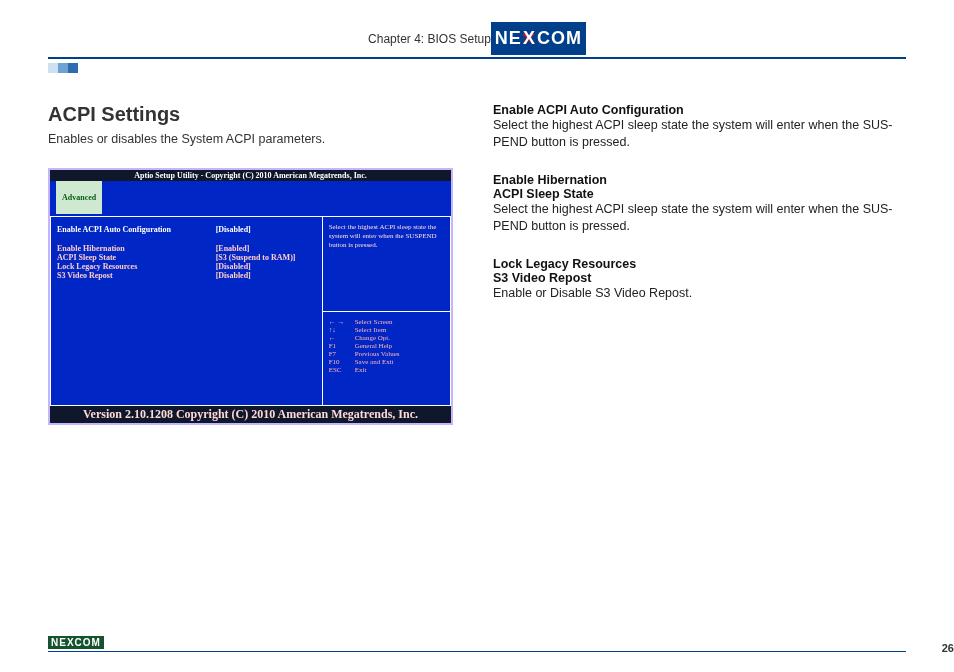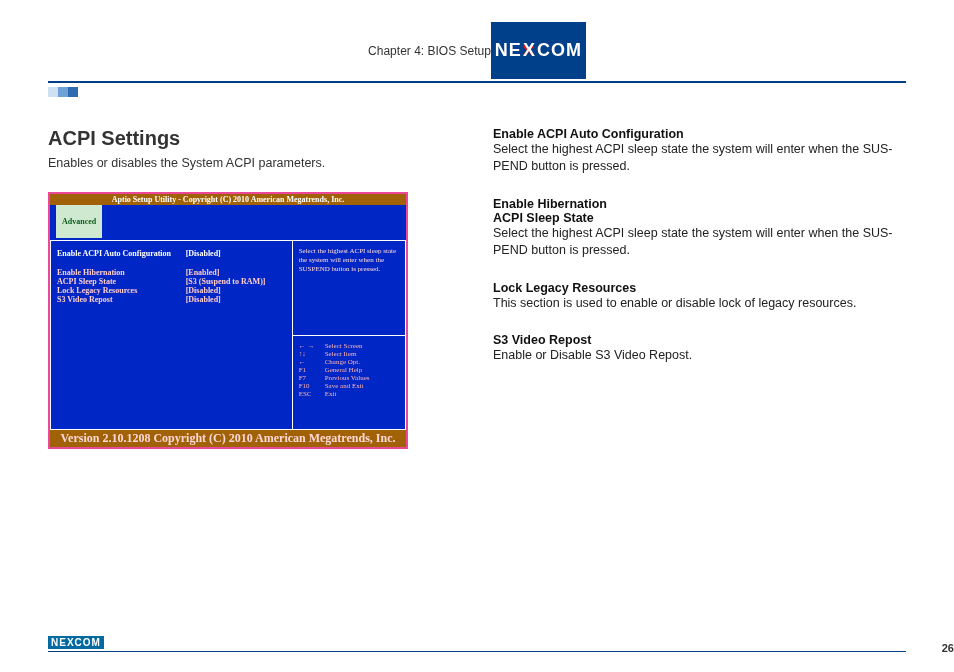--- a/index.html
+++ b/index.html
@@ -9,21 +9,21 @@
     background: #fff; color: #222;
     position: relative;
     padding: 22px 48px 0 48px;
   }
   
   .hdr { display: flex; justify-content: center; align-items: center; }
   .chapter { font-size: 12px; color: #333; }
   .logo { display: flex; align-items: center; }
   .logo-box {
     background: #003f8a; color: #fff; font-weight: 900;
-    font-size: 18px; letter-spacing: 1px; padding: 18px 4px;
+    font-size: 18px; letter-spacing: 1px; padding: 6px 4px;
     display: inline-flex; align-items: center;
   }
   .logo-x { color: #fff; position: relative; padding: 0 1px;}
   .logo-x::before {
     content: "✕"; color: #d11; font-weight: 900; position: absolute;
     left: -1px; top: 0; font-size: 18px;
   }
   .logo-x span { position: relative; }
   .hdr-rule { height: 2px; background: #003f8a; margin-top: 2px; }
   .squares { display: flex; gap: 0; margin-top: 4px; }
@@ -37,21 +37,21 @@
   .col { flex: 1 1 0; }
 
   h1.title { font-size: 20px; font-weight: 700; color: #333; margin-bottom: 6px; }
   .subtitle { font-size: 12.5px; color: #333; margin-bottom: 22px; }
 
   .sect-h { font-size: 12.5px; font-weight: 700; color: #111; margin-top: 0; }
   .sect-p { font-size: 12.5px; color: #222; margin-bottom: 22px; line-height: 1.35; }
 
   
   .bios {
-    border: 2px solid #ec4899; background: #a16207; width: 360px;
+    border: 2px solid #c4b5fd; background: #0f172a; width: 405px;
     font-family: "Times New Roman", Times, serif; font-size: 8px;
     color: #fff;
   }
   .bios-title { text-align: center; font-weight: 700; padding: 1px 0; font-size: 8px; }
   .bios-tab-row { background: #0026c5; padding: 0 6px 2px 6px; }
   .bios-tab {
     display: inline-block; background: #cfe9d1; color: #0a5a18;
     font-weight: 700; padding: 12px 6px; font-size: 8px;
   }
   .bios-body { display: flex; background: #0026c5; }
@@ -85,21 +85,21 @@
   .legend-k { width: 26px; color: #ffb3b3; }
   .legend-v { color: #ffb3b3; }
 
   
   .pg-footer {
     position: absolute; left: 48px; right: 48px; bottom: 18px;
   }
   .foot-rule { height: 1px; background: #003f8a; margin-bottom: 2px; }
   .foot-row { display: flex; justify-content: space-between; align-items: center; font-size: 9px; color: #555; }
   .foot-logo {
-    background: #0369a1; color: #fff; font-weight: 900;
+    background: #14532d; color: #fff; font-weight: 900;
     font-size: 10px; letter-spacing: 1px; padding: 1px 3px; margin-bottom: 2px; display: inline-block;
   }
   .pgnum {
     position: absolute; left: 0; right: 0; bottom: 18px;
     text-align: right; font-size: 11px; font-weight: 700; color: #333;
   }
   .foot-sq { display:inline-flex; vertical-align: middle; margin-left:4px;}
   .foot-sq .sq { width:8px; height:8px;}
 </style>
 </head>
@@ -197,21 +197,20 @@
   <div class="col">
     <p class="sect-h">Enable ACPI Auto Configuration</p>
     <p class="sect-p">Select the highest ACPI sleep state the system will enter when the SUS-PEND button is pressed.</p>
 
     <p class="sect-h">Enable Hibernation</p>
 
     <p class="sect-h">ACPI Sleep State</p>
     <p class="sect-p">Select the highest ACPI sleep state the system will enter when the SUS-PEND button is pressed.</p>
 
     <p class="sect-h">Lock Legacy Resources</p>
-    <p class="sect-p">This section is used to enable or disable lock of legacy resources.</p>
 
     <p class="sect-h">S3 Video Repost</p>
     <p class="sect-p">Enable or Disable S3 Video Repost.</p>
   </div>
 </div>
 
 <div class="pgnum">26</div>
 <div class="pg-footer">
   <span class="foot-logo">NEXCOM</span>
   <div class="foot-rule"></div>

